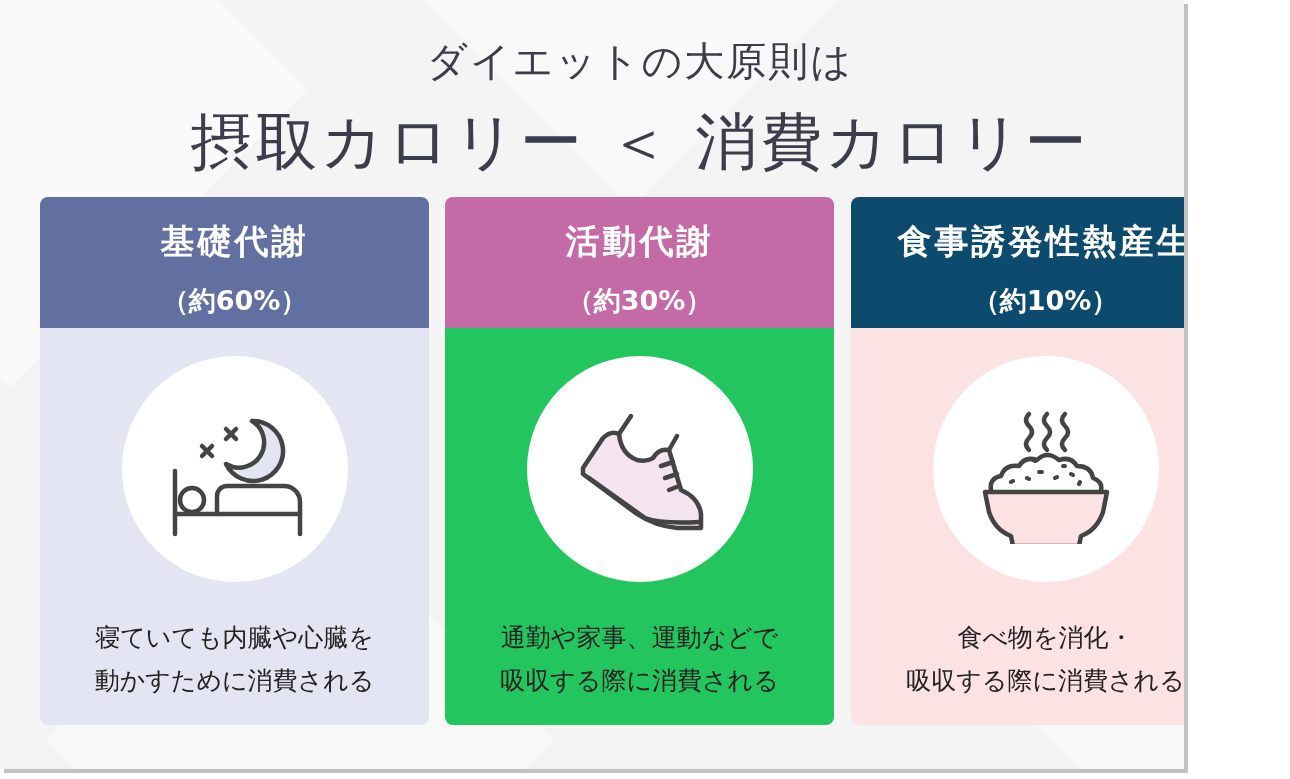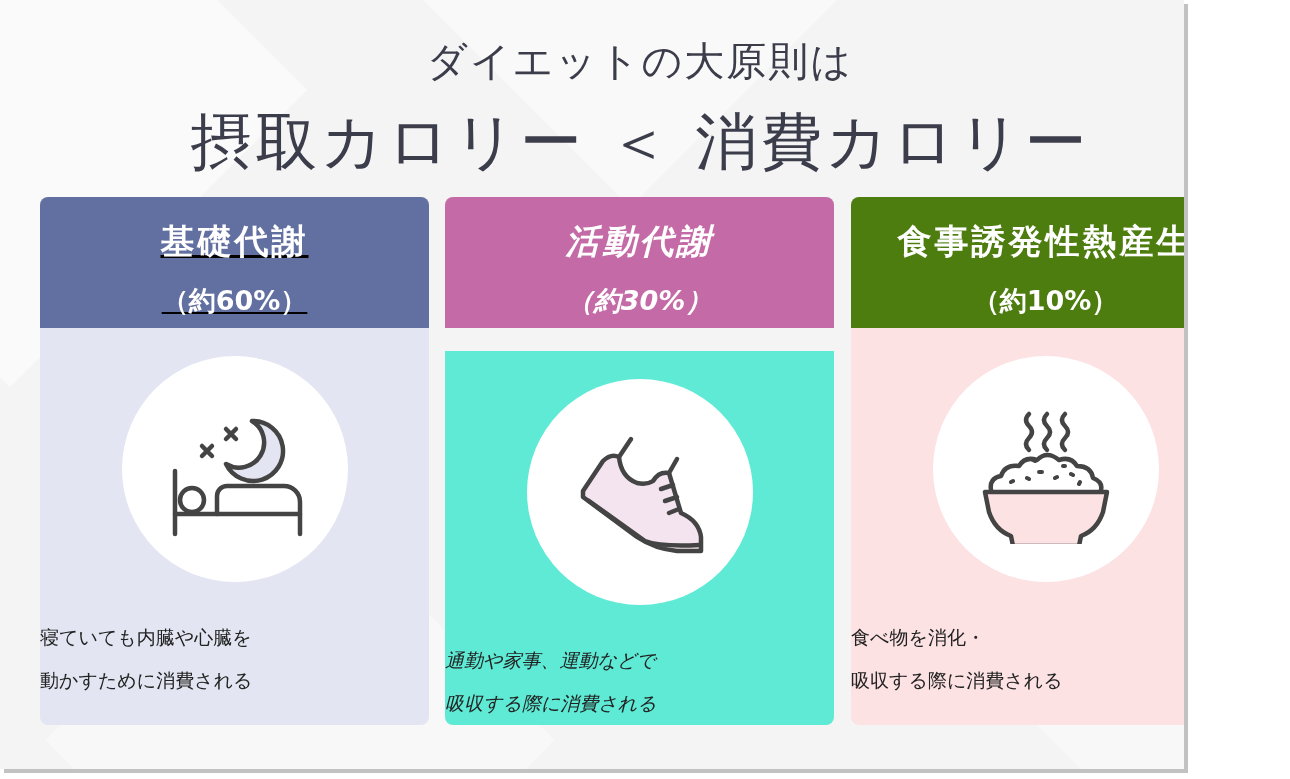--- a/index.html
+++ b/index.html
@@ -16,36 +16,36 @@
               font-size:40px; color:#3b3d4b; letter-spacing:2px; }
   .title { position:absolute; left:0; width:1280px; top:100px; text-align:center;
            font-size:62px; font-weight:normal; color:#3b3d4b; letter-spacing:3px; }
   .card { position:absolute; top:197px; width:389px; height:528px; border-radius:8px; overflow:hidden; }
   .card-head { height:131px; color:#ffffff; text-align:center; }
   .card-name { padding-top:22px; font-size:34px; font-weight:bold; letter-spacing:3px; }
   .card-pct { margin-top:18px; font-size:27px; font-weight:bold; }
   .card-body { position:relative; height:397px; }
   .icon-circle { position:absolute; left:82px; top:28px; width:226px; height:226px; border-radius:50%;
                  background:#ffffff; display:flex; align-items:center; justify-content:center; }
-  .desc { position:absolute; left:0; width:389px; top:288px; font-size:19px;
+  .desc { position:absolute; left:0; width:389px; top:288px; text-align:center; font-size:25px;
           line-height:43px; color:#222222; }
 </style>
 </head>
 <body>
 
 <div class="page">
   <div class="bg-shape bg1"></div>
   <div class="bg-shape bg2"></div>
   <div class="bg-shape bg3"></div>
   <div class="bg-shape bg4"></div>
 
   <div class="subtitle">ダイエットの大原則は</div>
   <div class="title">摂取カロリー ＜ 消費カロリー</div>
 
-  <div class="card" style="left:40px;text-decoration:underline;">
+  <div class="card" style="left:40px;">
     <div class="card-head" style="background:#6170a0;">
       <div class="card-name">基礎代謝</div>
       <div class="card-pct">（約60%）</div>
     </div>
     <div class="card-body" style="background:#e3e6f2;">
       <div class="icon-circle">
         <svg width="150" height="150" viewBox="0 0 150 150" fill="none" stroke="#444" stroke-width="4.5" stroke-linecap="round" stroke-linejoin="round">
           <path d="M92 27 A30 30 0 1 1 66 70 A24 24 0 0 0 92 27 Z" fill="#e3e6f2"></path>
           <path d="M66 35 l10 10 M76 35 l-10 10"></path>
           <path d="M42 52 l10 10 M52 52 l-10 10"></path>
@@ -55,46 +55,46 @@
           <path d="M57 120 V102 a10 10 0 0 1 10 -10 H124 a16 16 0 0 1 16 16 V120"></path>
         </svg>
       </div>
       <div class="desc">
         <div>寝ていても内臓や心臓を</div>
         <div>動かすために消費される</div>
       </div>
     </div>
   </div>
 
-  <div class="card" style="left:445px;font-style:italic;">
+  <div class="card" style="left:445px;">
     <div class="card-head" style="background:#c46aa6;">
       <div class="card-name">活動代謝</div>
       <div class="card-pct">（約30%）</div>
     </div>
-    <div class="card-body" style="background:#5eead4;margin-top:23px;">
+    <div class="card-body" style="background:#22c55e;">
       <div class="icon-circle">
         <svg width="150" height="150" viewBox="0 0 150 150" fill="none" stroke="#444" stroke-width="4.5" stroke-linecap="round" stroke-linejoin="round">
           <path d="M18 74 L38 44 Q46 36 54 40 Q56 60 72 66 Q82 68 88 64 Q94 54 104 56 L116 96 Q134 104 136 120 L136 134 L112 134 Q90 132 72 120 L18 80 Z" fill="#f4e4ef"></path>
           <path d="M54 40 L66 22"></path>
           <path d="M104 56 L112 42"></path>
           <path d="M24 84 L80 124 Q96 130 134 128"></path>
           <path d="M96 72 L108 68"></path>
           <path d="M100 84 L112 80"></path>
           <path d="M104 96 L114 92"></path>
         </svg>
       </div>
       <div class="desc">
         <div>通勤や家事、運動などで</div>
         <div>吸収する際に消費される</div>
       </div>
     </div>
   </div>
 
   <div class="card" style="left:851px;">
-    <div class="card-head" style="background:#4d7c0f;">
+    <div class="card-head" style="background:#0c4a6e;">
       <div class="card-name">食事誘発性熱産生</div>
       <div class="card-pct">（約10%）</div>
     </div>
     <div class="card-body" style="background:#fde2e4;">
       <div class="icon-circle">
         <svg width="150" height="150" viewBox="0 0 150 150" fill="none" stroke="#444" stroke-width="4.5" stroke-linecap="round" stroke-linejoin="round">
           <path d="M58 20 q-6 6 0 12 q6 6 0 12 q-6 6 0 12"></path>
           <path d="M76 20 q-6 6 0 12 q6 6 0 12 q-6 6 0 12"></path>
           <path d="M94 20 q-6 6 0 12 q6 6 0 12 q-6 6 0 12"></path>
           <path d="M20 96 Q18 84 30 82 Q34 70 48 72 Q54 62 66 66 Q76 56 88 66 Q100 62 106 72 Q120 72 122 84 Q132 88 130 96"></path>

